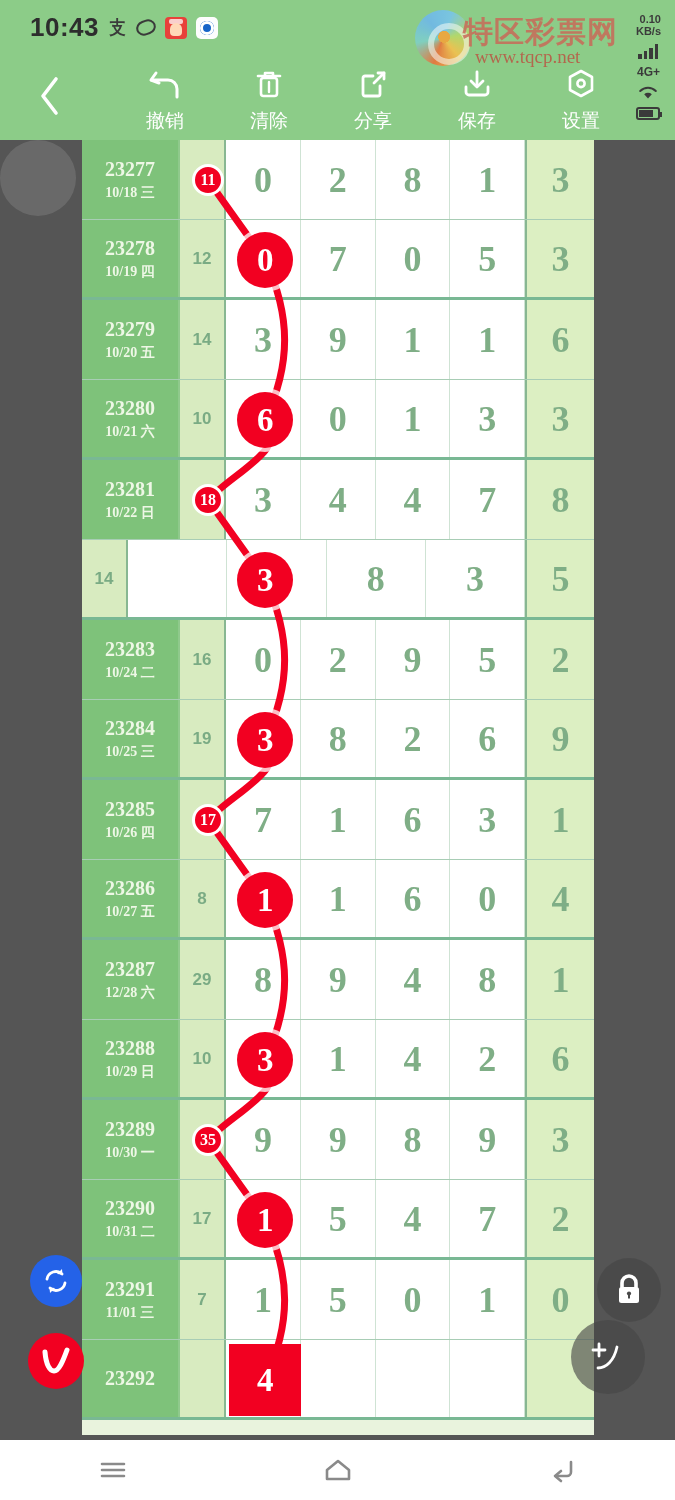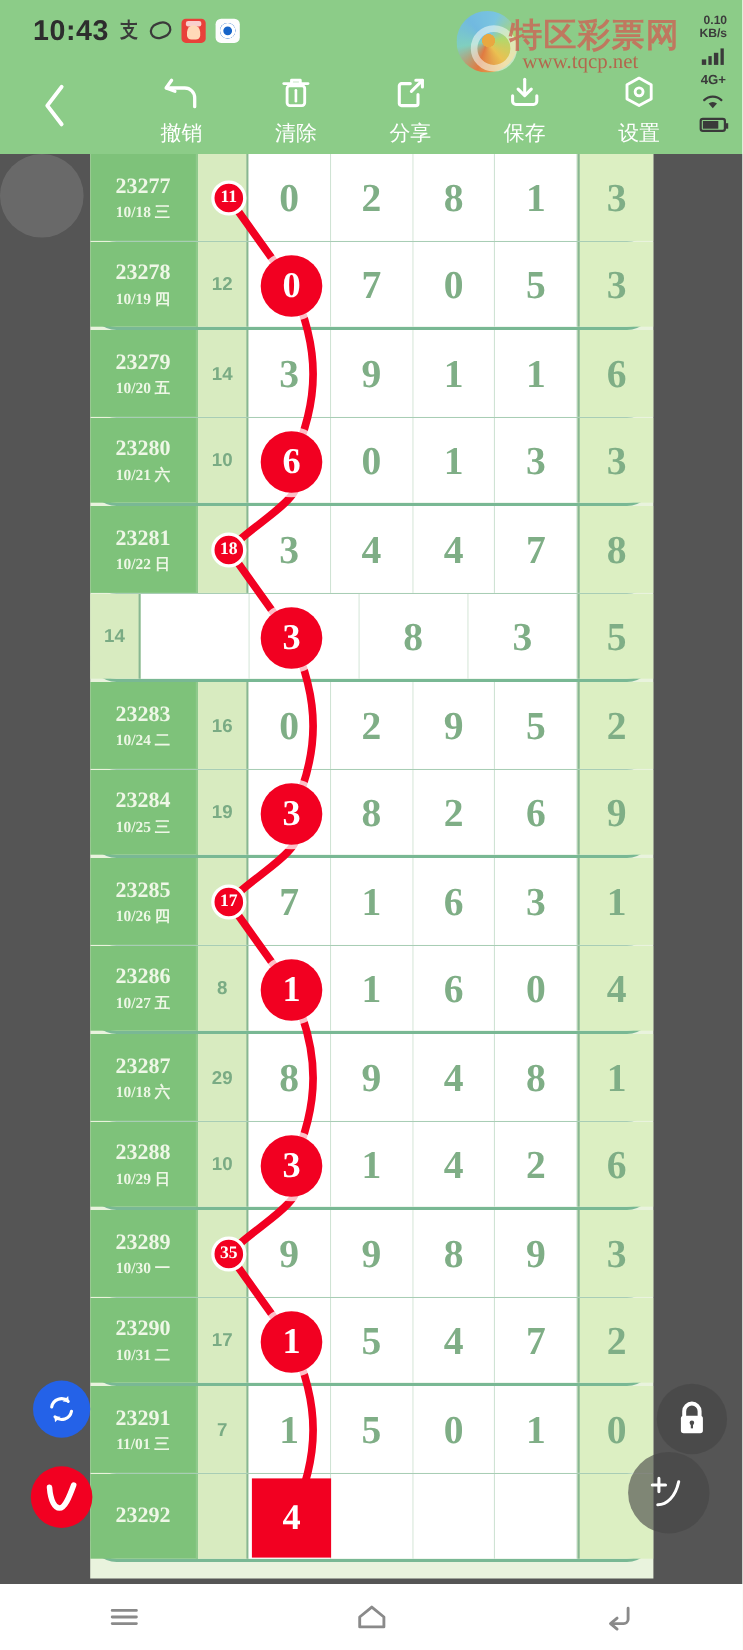--- a/index.html
+++ b/index.html
@@ -94,21 +94,21 @@
   #page-body{
     position:absolute; left:0; top:140px; width:675px; height:1300px; background:#555555;
   }
 
   
   #chart-table{
     position:absolute; left:82px; top:0px; width:512px; height:1295px;
     background:#e9f3dd; overflow:hidden;
   }
   .row{
-    position:relative; height:80px; display:flex; align-items:stretch;border-radius:24px;
+    position:relative; height:80px; display:flex; align-items:stretch;
   }
   .row.sep-thick{ border-bottom:3px solid #79b894; }
   .row.sep-thin{ border-bottom:1px solid #a8cdb5; }
 
   .cell-period{
     width:98px; background:#7ec27a; display:flex; flex-direction:column;
     align-items:center; justify-content:center; gap:3px;
     border-right:2px solid #8fc98c;
   }
   .p-no{ font-size:20px; font-weight:700; color:#eef7e6; font-family:"Liberation Serif",serif; }
@@ -512,21 +512,21 @@
           <div class="cell-d">
             <span class="dg">0</span>
           </div>
           <div class="cell-d last">
             <span class="dg">4</span>
           </div>
         </div>
         <div class="row sep-thin">
           <div class="cell-period">
             <span class="p-no">23287</span>
-            <span class="p-date">10/18 六</span>
+            <span class="p-date">12/28 六</span>
           </div>
           <div class="cell-small">
             <span class="s-val">29</span>
           </div>
           <div class="cell-d">
             <span class="dg">8</span>
           </div>
           <div class="cell-d">
             <span class="dg">9</span>
           </div>

